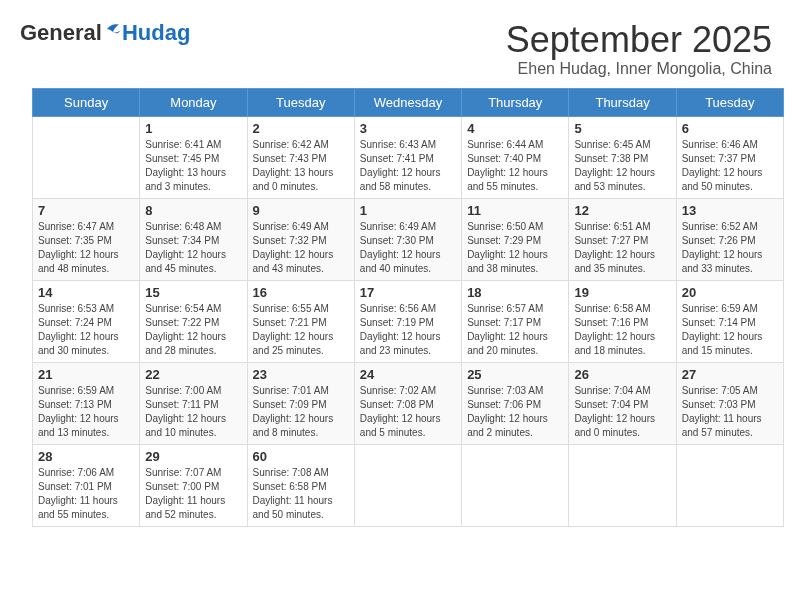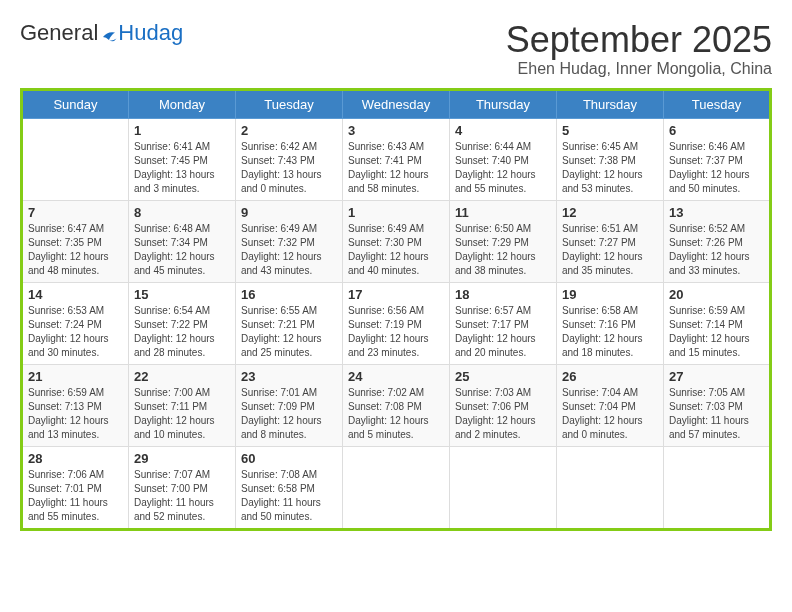--- a/index.html
+++ b/index.html
@@ -16,23 +16,23 @@
       align-items: flex-start;
       margin-bottom: 10px;
     }
     .logo {
       display: flex;
       flex-direction: column;
       align-items: flex-start;
     }
     .logo-text {
       display: flex;
-      align-items: flex-end;
+      align-items: flex-start;
       font-size: 22px;
-      font-weight: normal;
+      font-weight: bold;
       color: #333;
     }
     .logo-general { color: #333; }
     .logo-blue { color: #1a6fc4; }
     .logo-icon {
       width: 18px;
       height: 18px;
       margin-left: 2px;
     }
     .title-block {
@@ -44,21 +44,22 @@
       color: #333;
       line-height: 1.1;
     }
     .location {
       font-size: 16px;
       color: #555;
     }
     .calendar {
       width: 100%;
       border-collapse: collapse;
-      border: 3px solid #84cc16;
+      border: 1px solid #84cc16;
+      margin-left: 12px;
     }
     .calendar th {
       background-color: #3b82c4;
       color: #fff;
       text-align: center;
       padding: 6px 4px;
       font-size: 13px;
       font-weight: normal;
       border: 1px solid #5a9ad4;
     }

